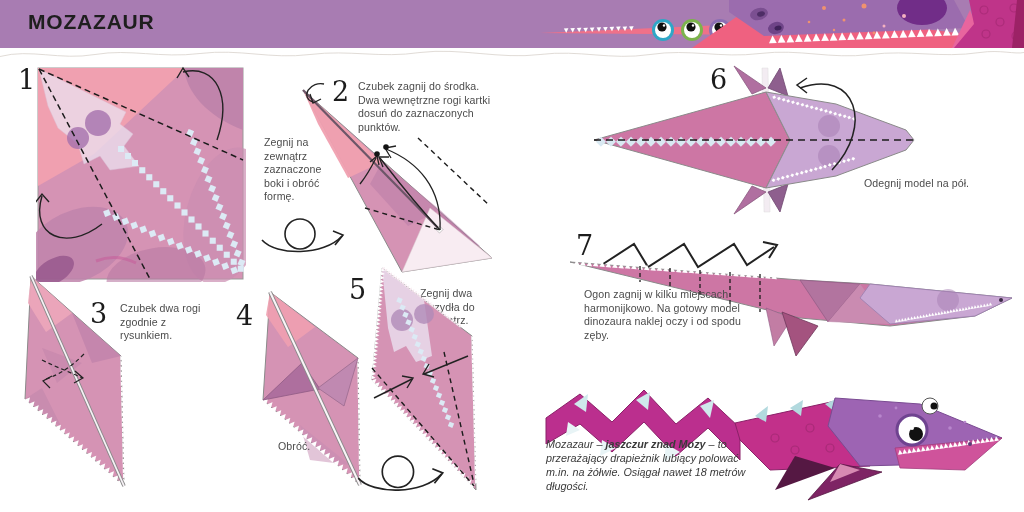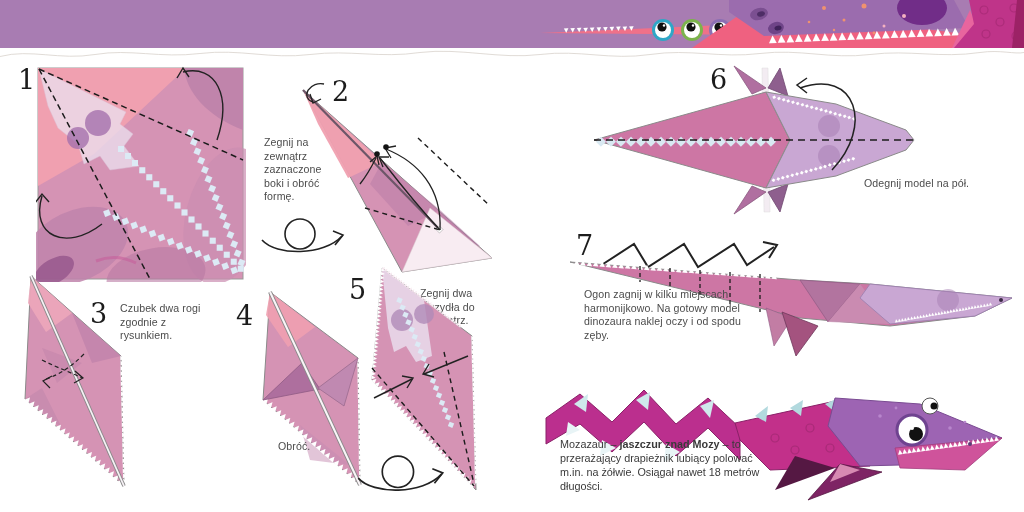--- a/index.html
+++ b/index.html
@@ -4,31 +4,32 @@
 <style>
   html,body{margin:0;padding:0;}
   .page{position:relative;width:1024px;height:512px;background:#fff;overflow:hidden;
         font-family:"Liberation Sans",sans-serif;color:#4c4c4c;}
   .abs{position:absolute;}
   .header{position:absolute;left:0;top:0;width:1024px;height:48px;background:#a87cb2;}
   .title{position:absolute;left:28px;top:10px;font-size:21px;font-weight:700;
          letter-spacing:.8px;color:#1e1e1e;}
   .num{position:absolute;font-family:"DejaVu Serif",serif;font-size:27px;color:#1c1c1c;}
   .lbl{position:absolute;font-size:10.6px;line-height:1.28;color:#4c4c4c;letter-spacing:.1px;}
-  .caption{position:absolute;left:560px;top:437px;width:206px;font-size:10.8px;
-           line-height:1.3;color:#3a3a3a;}
+  .caption{position:absolute;left:546px;top:437px;width:206px;font-size:10.8px;
+           font-style:italic;line-height:1.3;color:#3a3a3a;}
   svg{display:block;}
   text{font-family:"DejaVu Sans",sans-serif;}
 </style>
 </head>
 <body>
 
 <div class="page">
 
   <div class="header">
+    <div class="title">MOZAZAUR</div>
     <svg class="abs" style="right:0;top:0" width="500" height="48" viewBox="0 0 500 48">
 
       <g>
         <polygon points="16,33 336,19 336,36" fill="#ef7189"></polygon>
         <defs>
             <path id="snt" d="M40,33 L330,24"></path>
           </defs>
         <text font-size="9" fill="#ffffff" letter-spacing="2">
           <textPath href="#snt">▾▾▾▾▾▾▾▾▾▾▾</textPath>
         </text>
@@ -127,20 +128,21 @@
     </g>
   </svg>
   <div class="lbl" style="left:264px;top:136px;width:64px">Zegnij na zewnątrz zaznaczone boki i obróć formę.</div>
   <svg class="abs" style="left:256px;top:212px" width="92" height="52" viewBox="0 0 92 52">
     <circle cx="44" cy="22" r="15" fill="none" stroke="#222" stroke-width="1.6"></circle>
     <path d="M6,28 C20,44 68,44 86,24" fill="none" stroke="#222" stroke-width="1.6"></path>
     <path d="M77,19 L87,23 L79,33" fill="none" stroke="#222" stroke-width="1.6"></path>
   </svg>
 
   <div class="num" style="left:332px;top:76px">2</div>
+  <div class="lbl" style="left:358px;top:80px;width:134px">Czubek zagnij do środka. Dwa wewnętrzne rogi kartki dosuń do zaznaczonych punktów.</div>
   <svg class="abs" style="left:290px;top:80px" width="208" height="196" viewBox="0 0 208 196">
     <g>
       <path d="M13,10 L202,178 L112,192 Z" fill="#d593b4" stroke="#8a8a8a" stroke-width="1"></path>
       <path d="M13,10 L92,82 L58,98 L28,44 Z" fill="#f0a0b0" opacity=".95"></path>
       <path d="M92,82 L150,130 L118,146 L80,104 Z" fill="#bd7fa9" opacity=".6"></path>
       <path d="M150,130 L190,166 L150,160 Z" fill="#b06fa0" opacity=".5"></path>
       <path d="M140,128 L202,178 L112,192 Z" fill="#f8ecf2" stroke="#d8c9cf" stroke-width=".5"></path>
       <line x1="13" y1="10" x2="150" y2="150" stroke="#6d5668" stroke-width="2.2"></line>
       <rect x="147" y="147" width="5" height="5" fill="#fff" stroke="#999" stroke-width=".5" transform="rotate(45 149.5 149.5)"></rect>
     </g>

